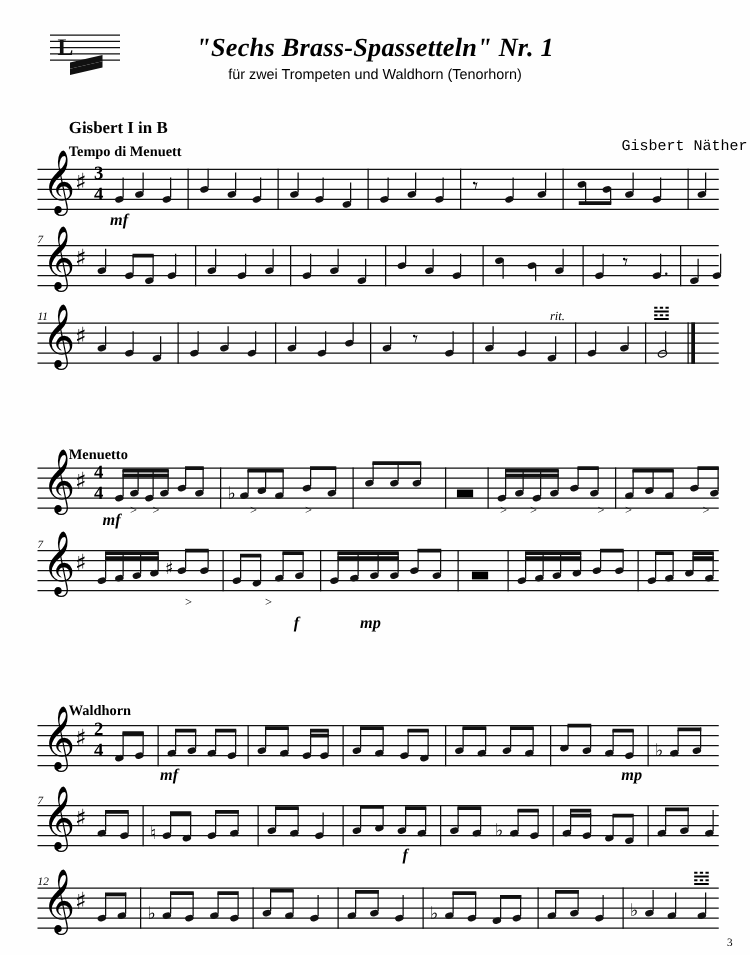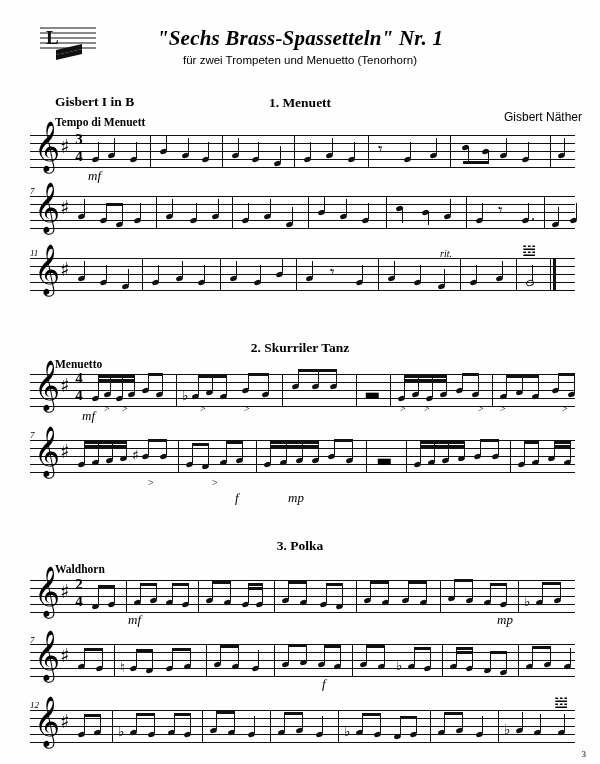--- a/index.html
+++ b/index.html
@@ -54,23 +54,23 @@
   .instrument {
     position: absolute;
     left: 55px;
     top: 94px;
     font-family: "Liberation Serif", serif;
     font-weight: bold;
     font-size: 13.5px;
   }
   .composer {
     position: absolute;
-    right: 18px;
+    right: 2px;
     top: 110px;
-    font-family: Liberation Sans, sans-serif;
+    font-family: Liberation Mono, monospace;
     font-size: 12px;
   }
   .mvt-title {
     position: absolute;
     width: 600px;
     left: 0;
     text-align: center;
     font-family: "Liberation Serif", serif;
     font-weight: bold;
     font-size: 13.5px;
@@ -84,21 +84,21 @@
   .sysnum {
     position: absolute;
     font-family: "Liberation Serif", serif;
     font-style: italic;
     font-size: 9px;
   }
   .dyn {
     position: absolute;
     font-family: "Liberation Serif", serif;
     font-style: italic;
-    font-weight: normal;
+    font-weight: bold;
     font-size: 13px;
   }
   .expr {
     position: absolute;
     font-family: "Liberation Serif", serif;
     font-style: italic;
     font-size: 10px;
   }
   .pagenum {
     position: absolute;
@@ -240,25 +240,24 @@
       <line x1="2" y1="14" x2="58" y2="14" stroke="#111" stroke-width="1"></line>
       <line x1="2" y1="19" x2="58" y2="19" stroke="#111" stroke-width="1"></line>
       <line x1="2" y1="24" x2="58" y2="24" stroke="#111" stroke-width="1"></line>
       <text x="8" y="20" font-family="Liberation Serif, serif" font-size="19" font-weight="bold" fill="#111">L</text>
       <path d="M18 26 L44 20 L44 25 L18 31 Z" fill="#111"></path>
       <path d="M18 31 L44 25 L44 30 L18 36 Z" fill="#111"></path>
     </svg>
   </div>
 
   <div class="title">"Sechs Brass-Spassetteln" Nr. 1</div>
-  <div class="subtitle">für zwei Trompeten und Menuetto (Tenorhorn)</div>
+  <div class="subtitle">für zwei Trompeten und Waldhorn (Tenorhorn)</div>
   <div class="instrument">Gisbert I in B</div>
   <div class="composer">Gisbert Näther</div>
 
-  <div class="mvt-title" style="top:95px;">1. Menuett</div>
   <div class="tempo" style="left:55px; top:116px;">Tempo di Menuett</div>
 
   <div class="system" style="top:135px;">
     <div class="staff-lines">
         <i></i>
         <i></i>
         <i></i>
         <i></i>
         <i></i>
       </div>
@@ -470,21 +469,20 @@
     <div class="nh open" style="left:496px; top:22px;"></div>
     <div class="stem" style="left:502px; top:7px; height:16px;"></div>
 
     <div class="endbar" style="left:520px;">
       <div class="thin"></div>
         <div class="thick"></div>
     </div>
   </div>
   <div class="expr" style="left:440px; top:248px;">rit.</div>
 
-  <div class="mvt-title" style="top:340px;">2. Skurriler Tanz</div>
   <div class="tempo" style="left:55px; top:358px;">Menuetto</div>
 
   <div class="system" style="top:374px;">
     <div class="staff-lines">
         <i></i>
         <i></i>
         <i></i>
         <i></i>
         <i></i>
       </div>
@@ -687,21 +685,20 @@
     <div class="nh" style="left:534px; top:20px;"></div>
     <div class="stem" style="left:540px; top:2px; height:19px;"></div>
     <div class="beam" style="left:524px; top:1px; width:17px;"></div>
     <div class="beam" style="left:524px; top:5px; width:17px;"></div>
   </div>
   <div class="dyn" style="left:235px; top:490px;">f</div>
   <div class="dyn" style="left:288px; top:490px;">mp</div>
   <div class="accent" style="left:148px; top:478px;">&gt;</div>
   <div class="accent" style="left:212px; top:478px;">&gt;</div>
 
-  <div class="mvt-title" style="top:538px;">3. Polka</div>
   <div class="tempo" style="left:55px; top:563px;">Waldhorn</div>
 
   <div class="system" style="top:580px;">
     <div class="staff-lines">
         <i></i>
         <i></i>
         <i></i>
         <i></i>
         <i></i>
       </div>

